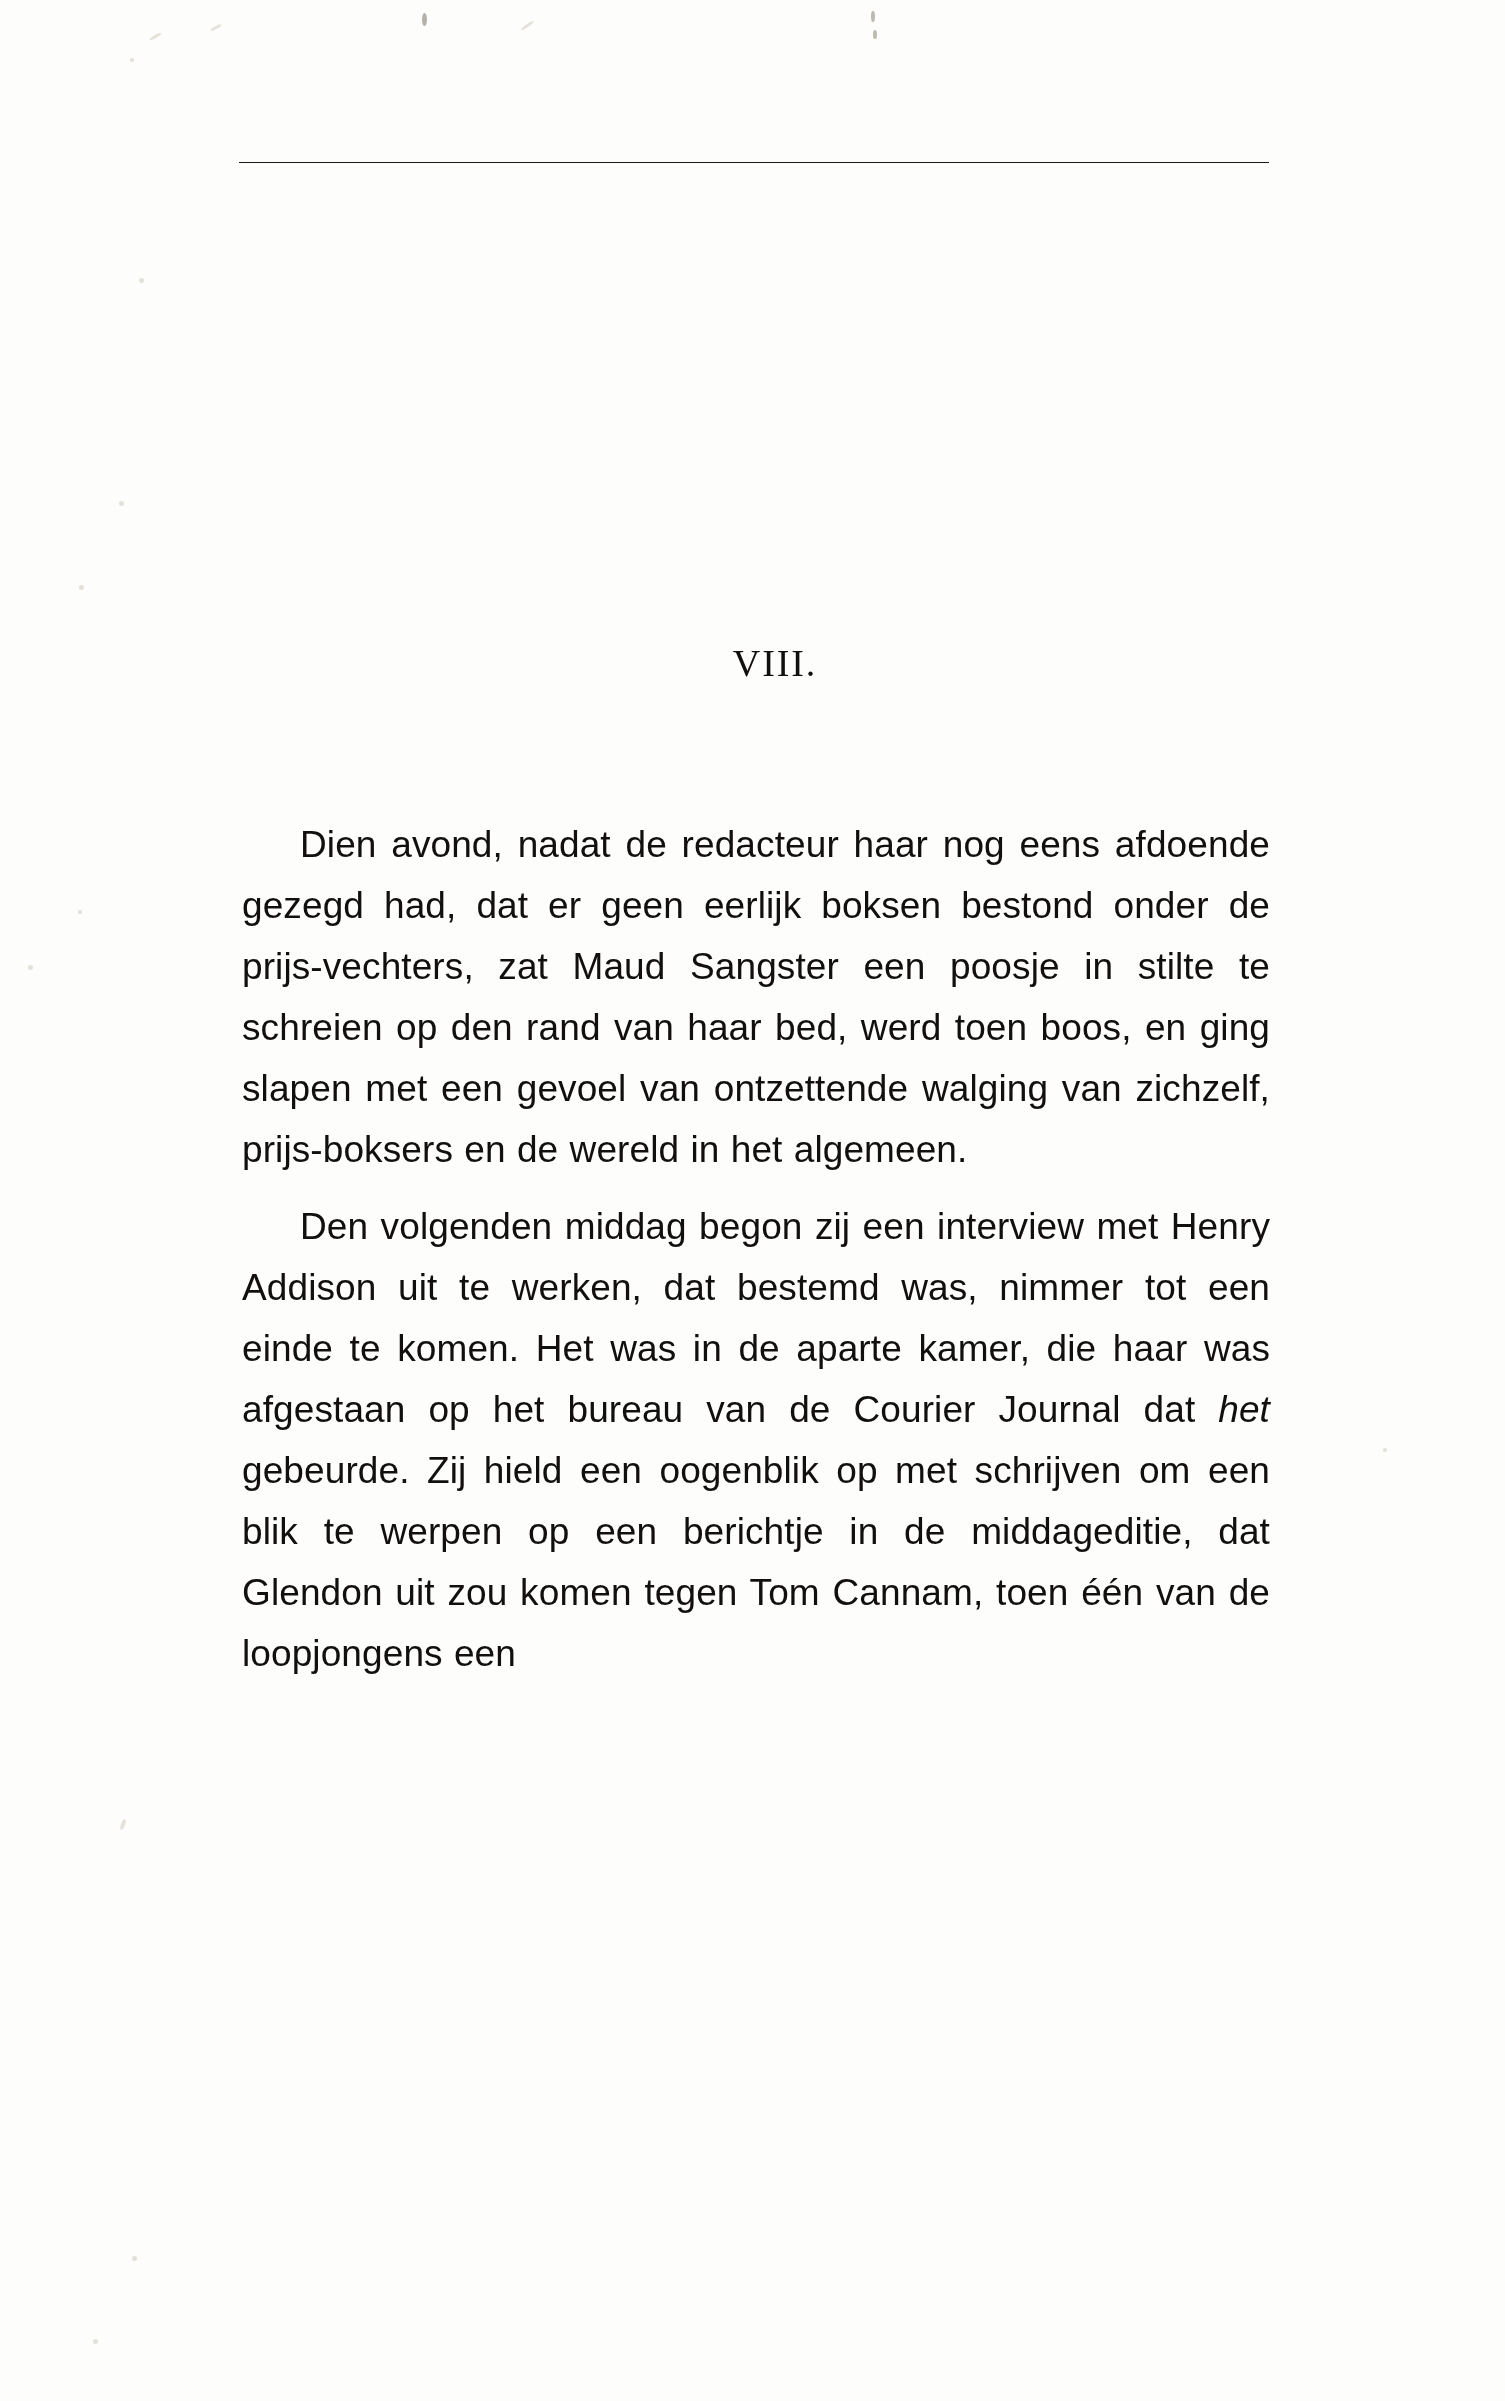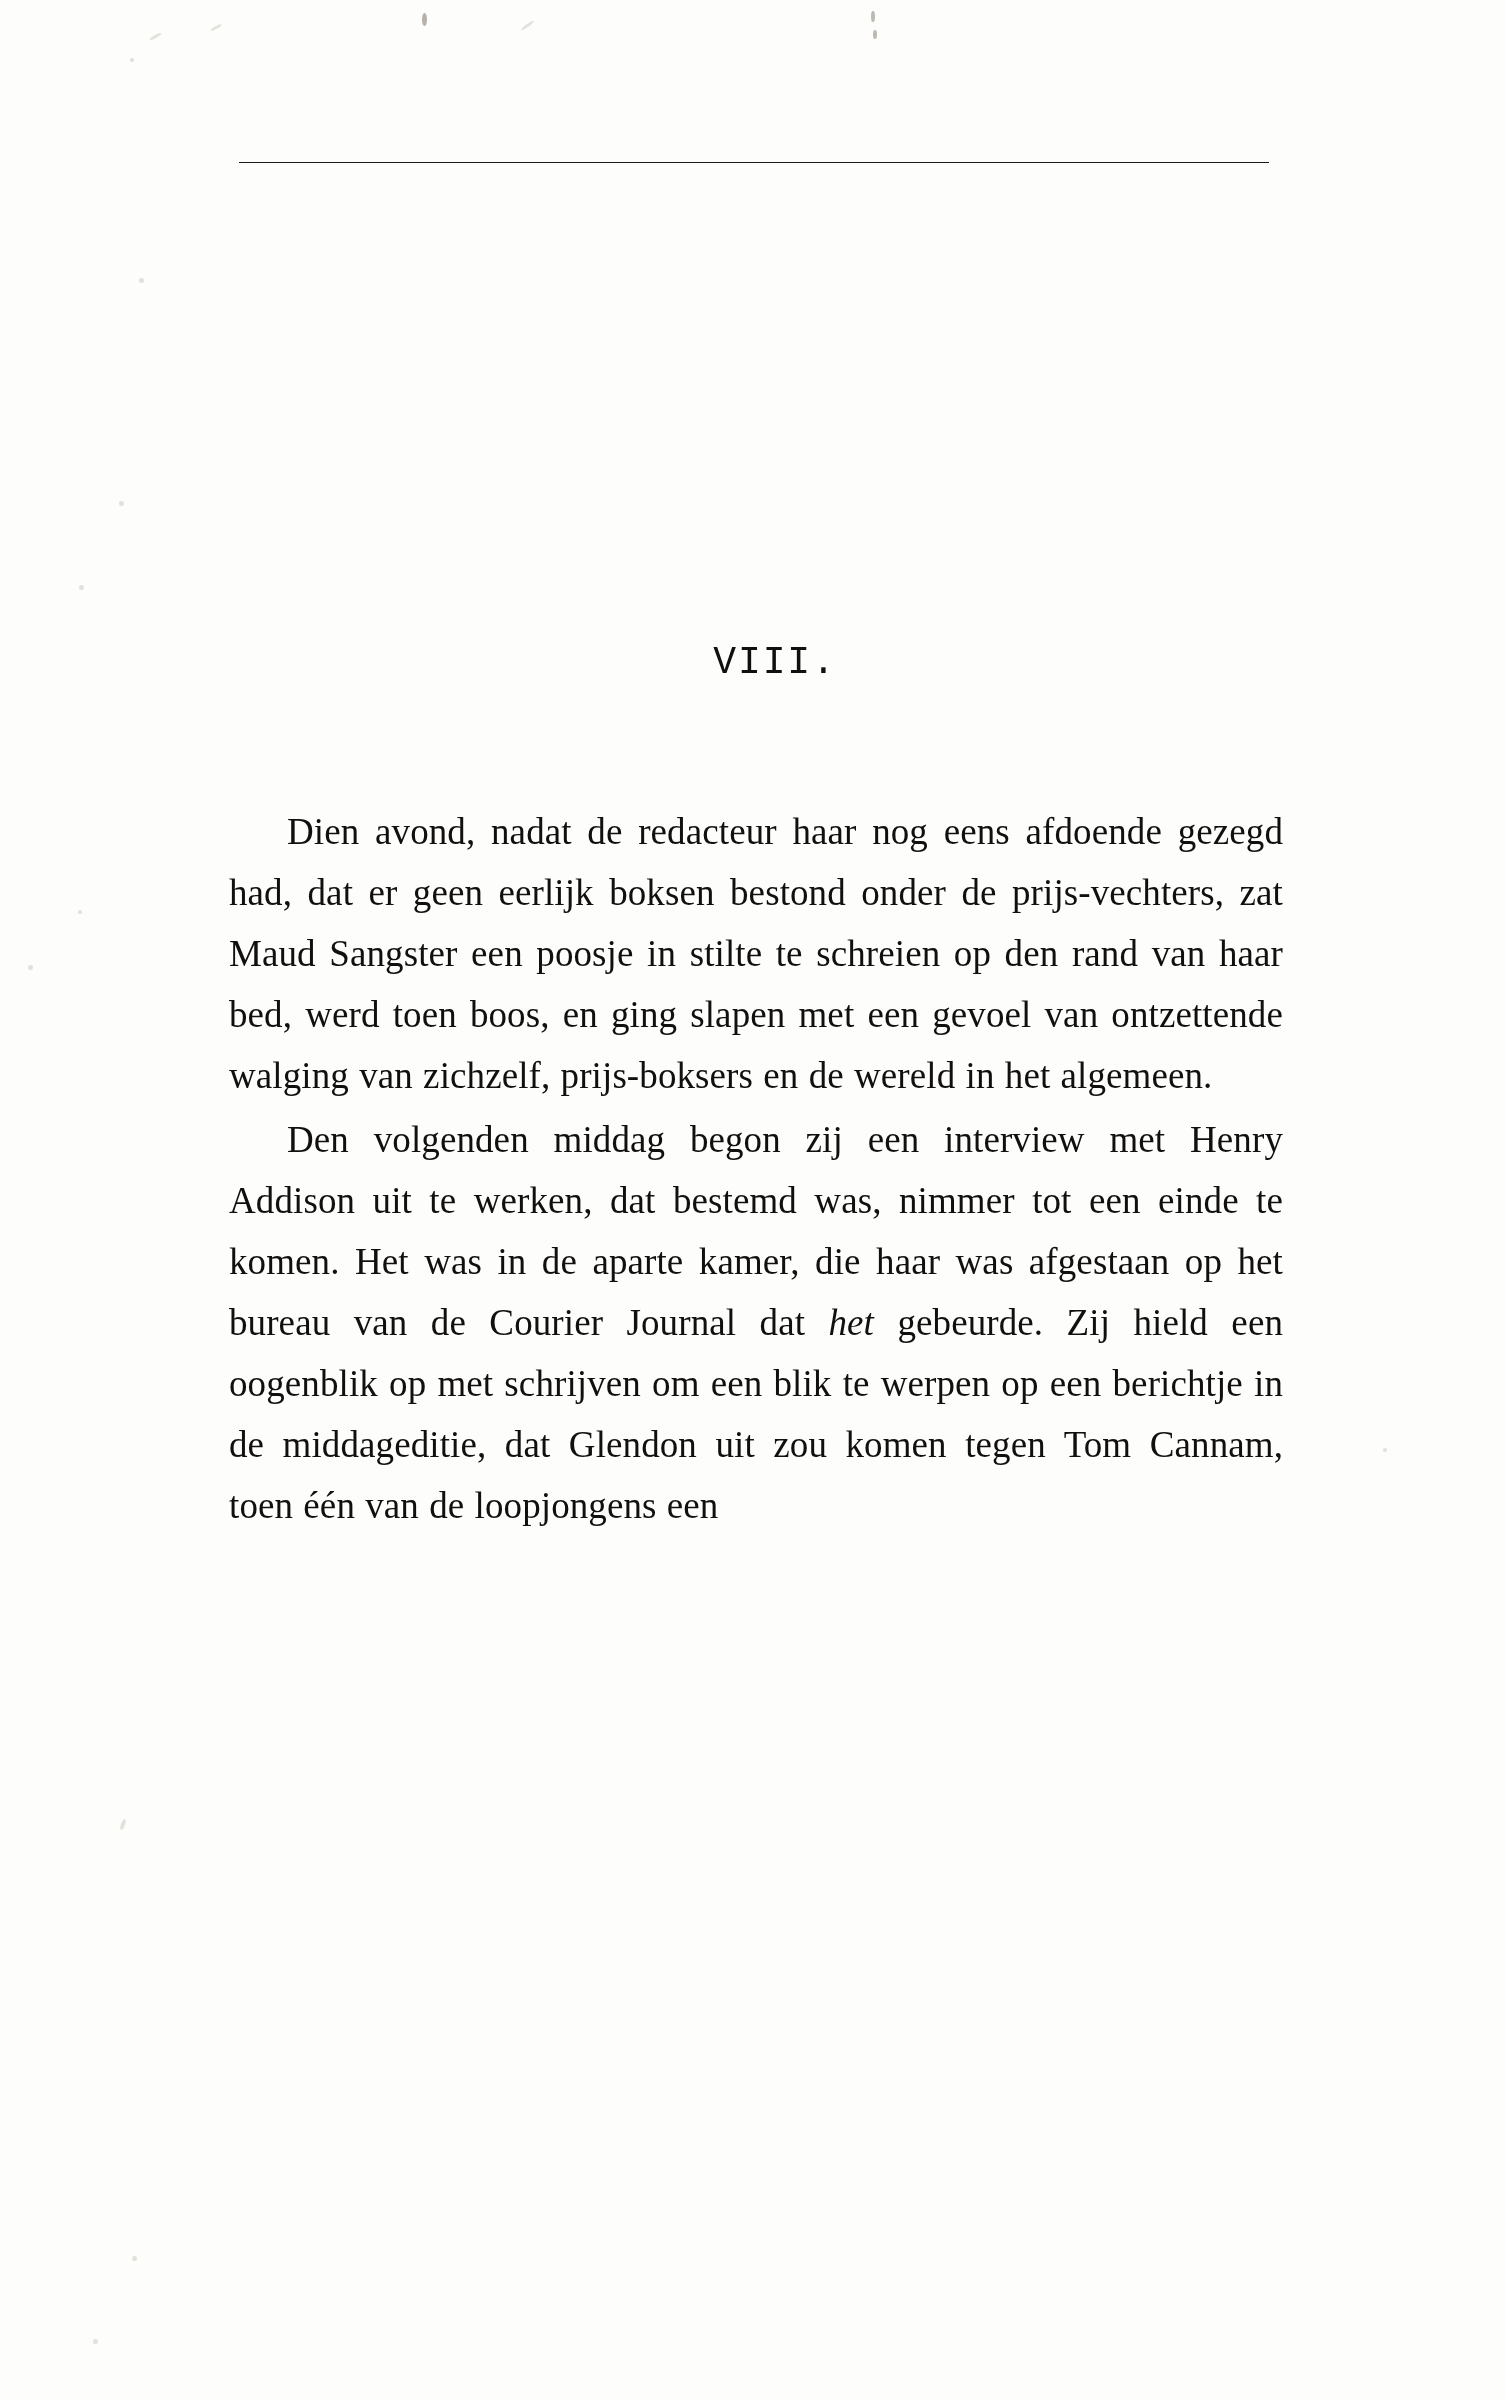--- a/index.html
+++ b/index.html
@@ -36,37 +36,37 @@
     border-top: 1.9px solid #1a1a1a;
   }
   .chapter-number {
     position: absolute;
     left: 0;
     right: 0;
     top: 641px;
     text-align: center;
     font-size: 38px;
     letter-spacing: 1.9px;
-    font-family: Liberation Mono, monospace;
+    font-family: Liberation Serif, serif;
     padding-left: 44px;
   }
   .textblock {
     position: absolute;
     left: 226px;
     top: 798px;
     width: 1060px;
   }
   .para {
-    margin: 3px;
+    margin: 16px;
     font-size: 37px;
     line-height: 61px;
     text-align: justify;
     text-justify: inter-word;
     text-indent: 58px;
-    font-family: Liberation Serif, serif;
+    font-family: Liberation Sans, sans-serif;
     letter-spacing: 0.1px;
     word-spacing: 0.9px;
   }
   .para + .para {
     margin-top: 0;
   }
   .para i {
     font-style: italic;
   }
   

